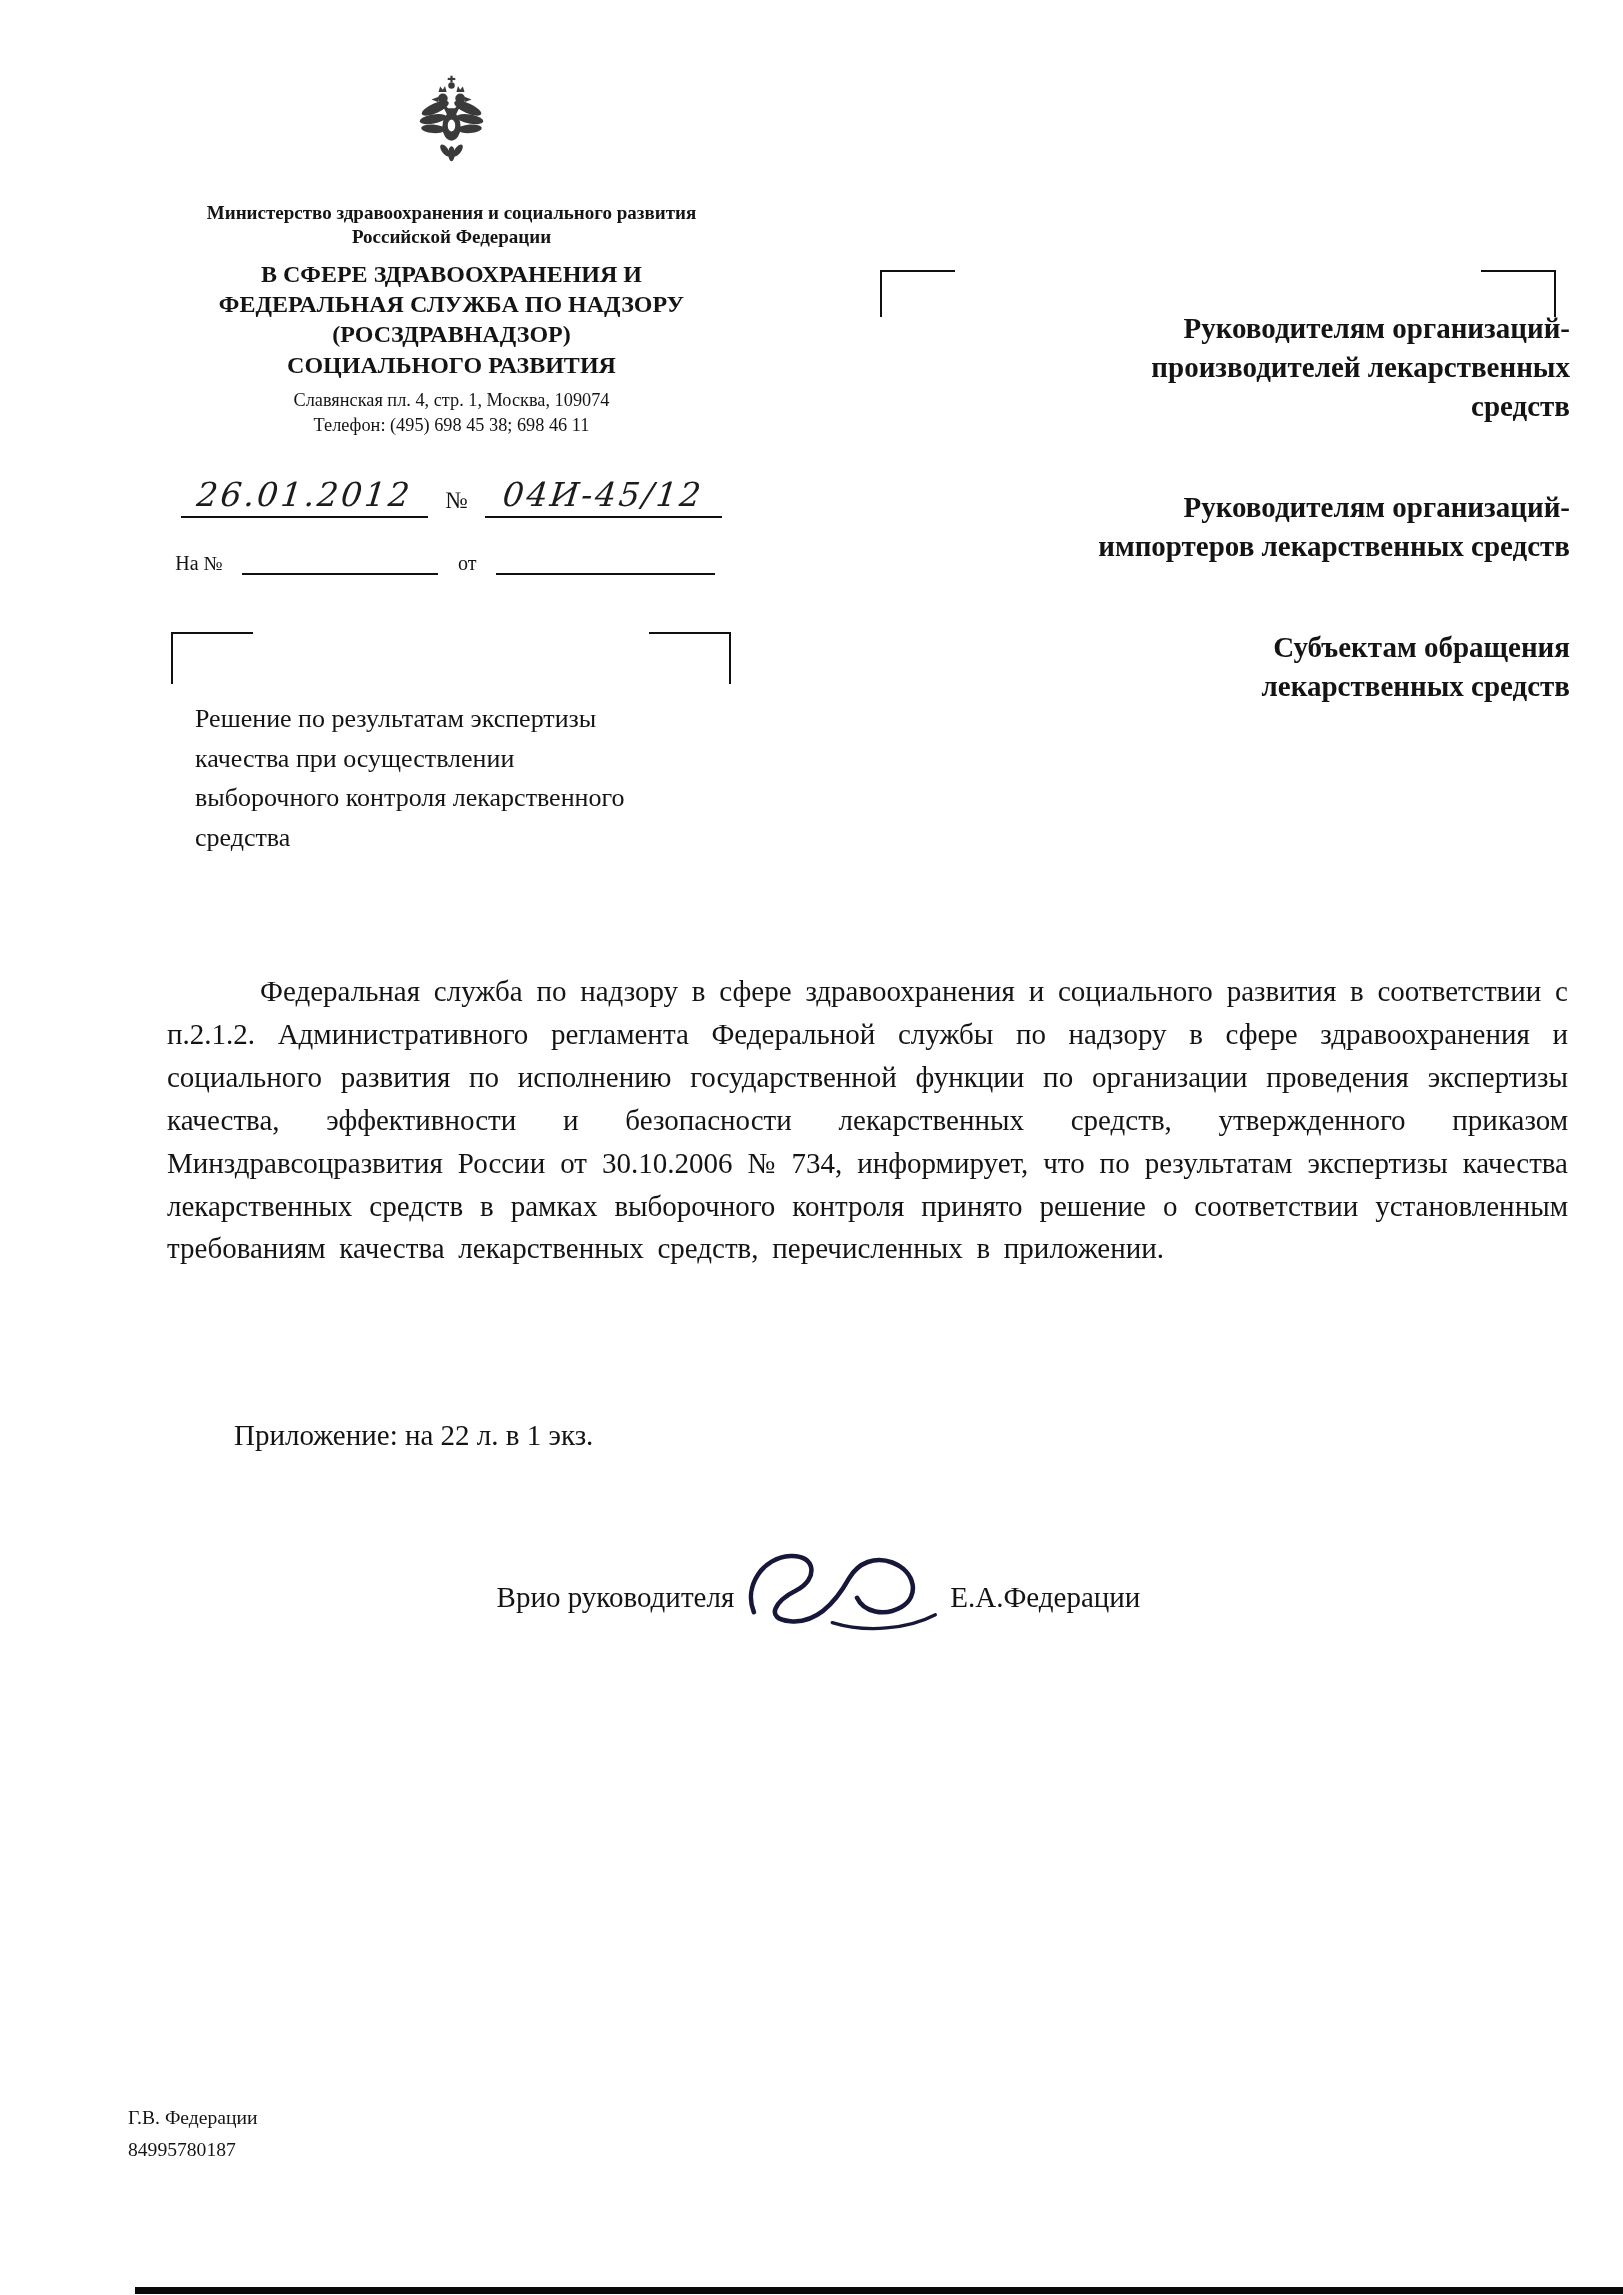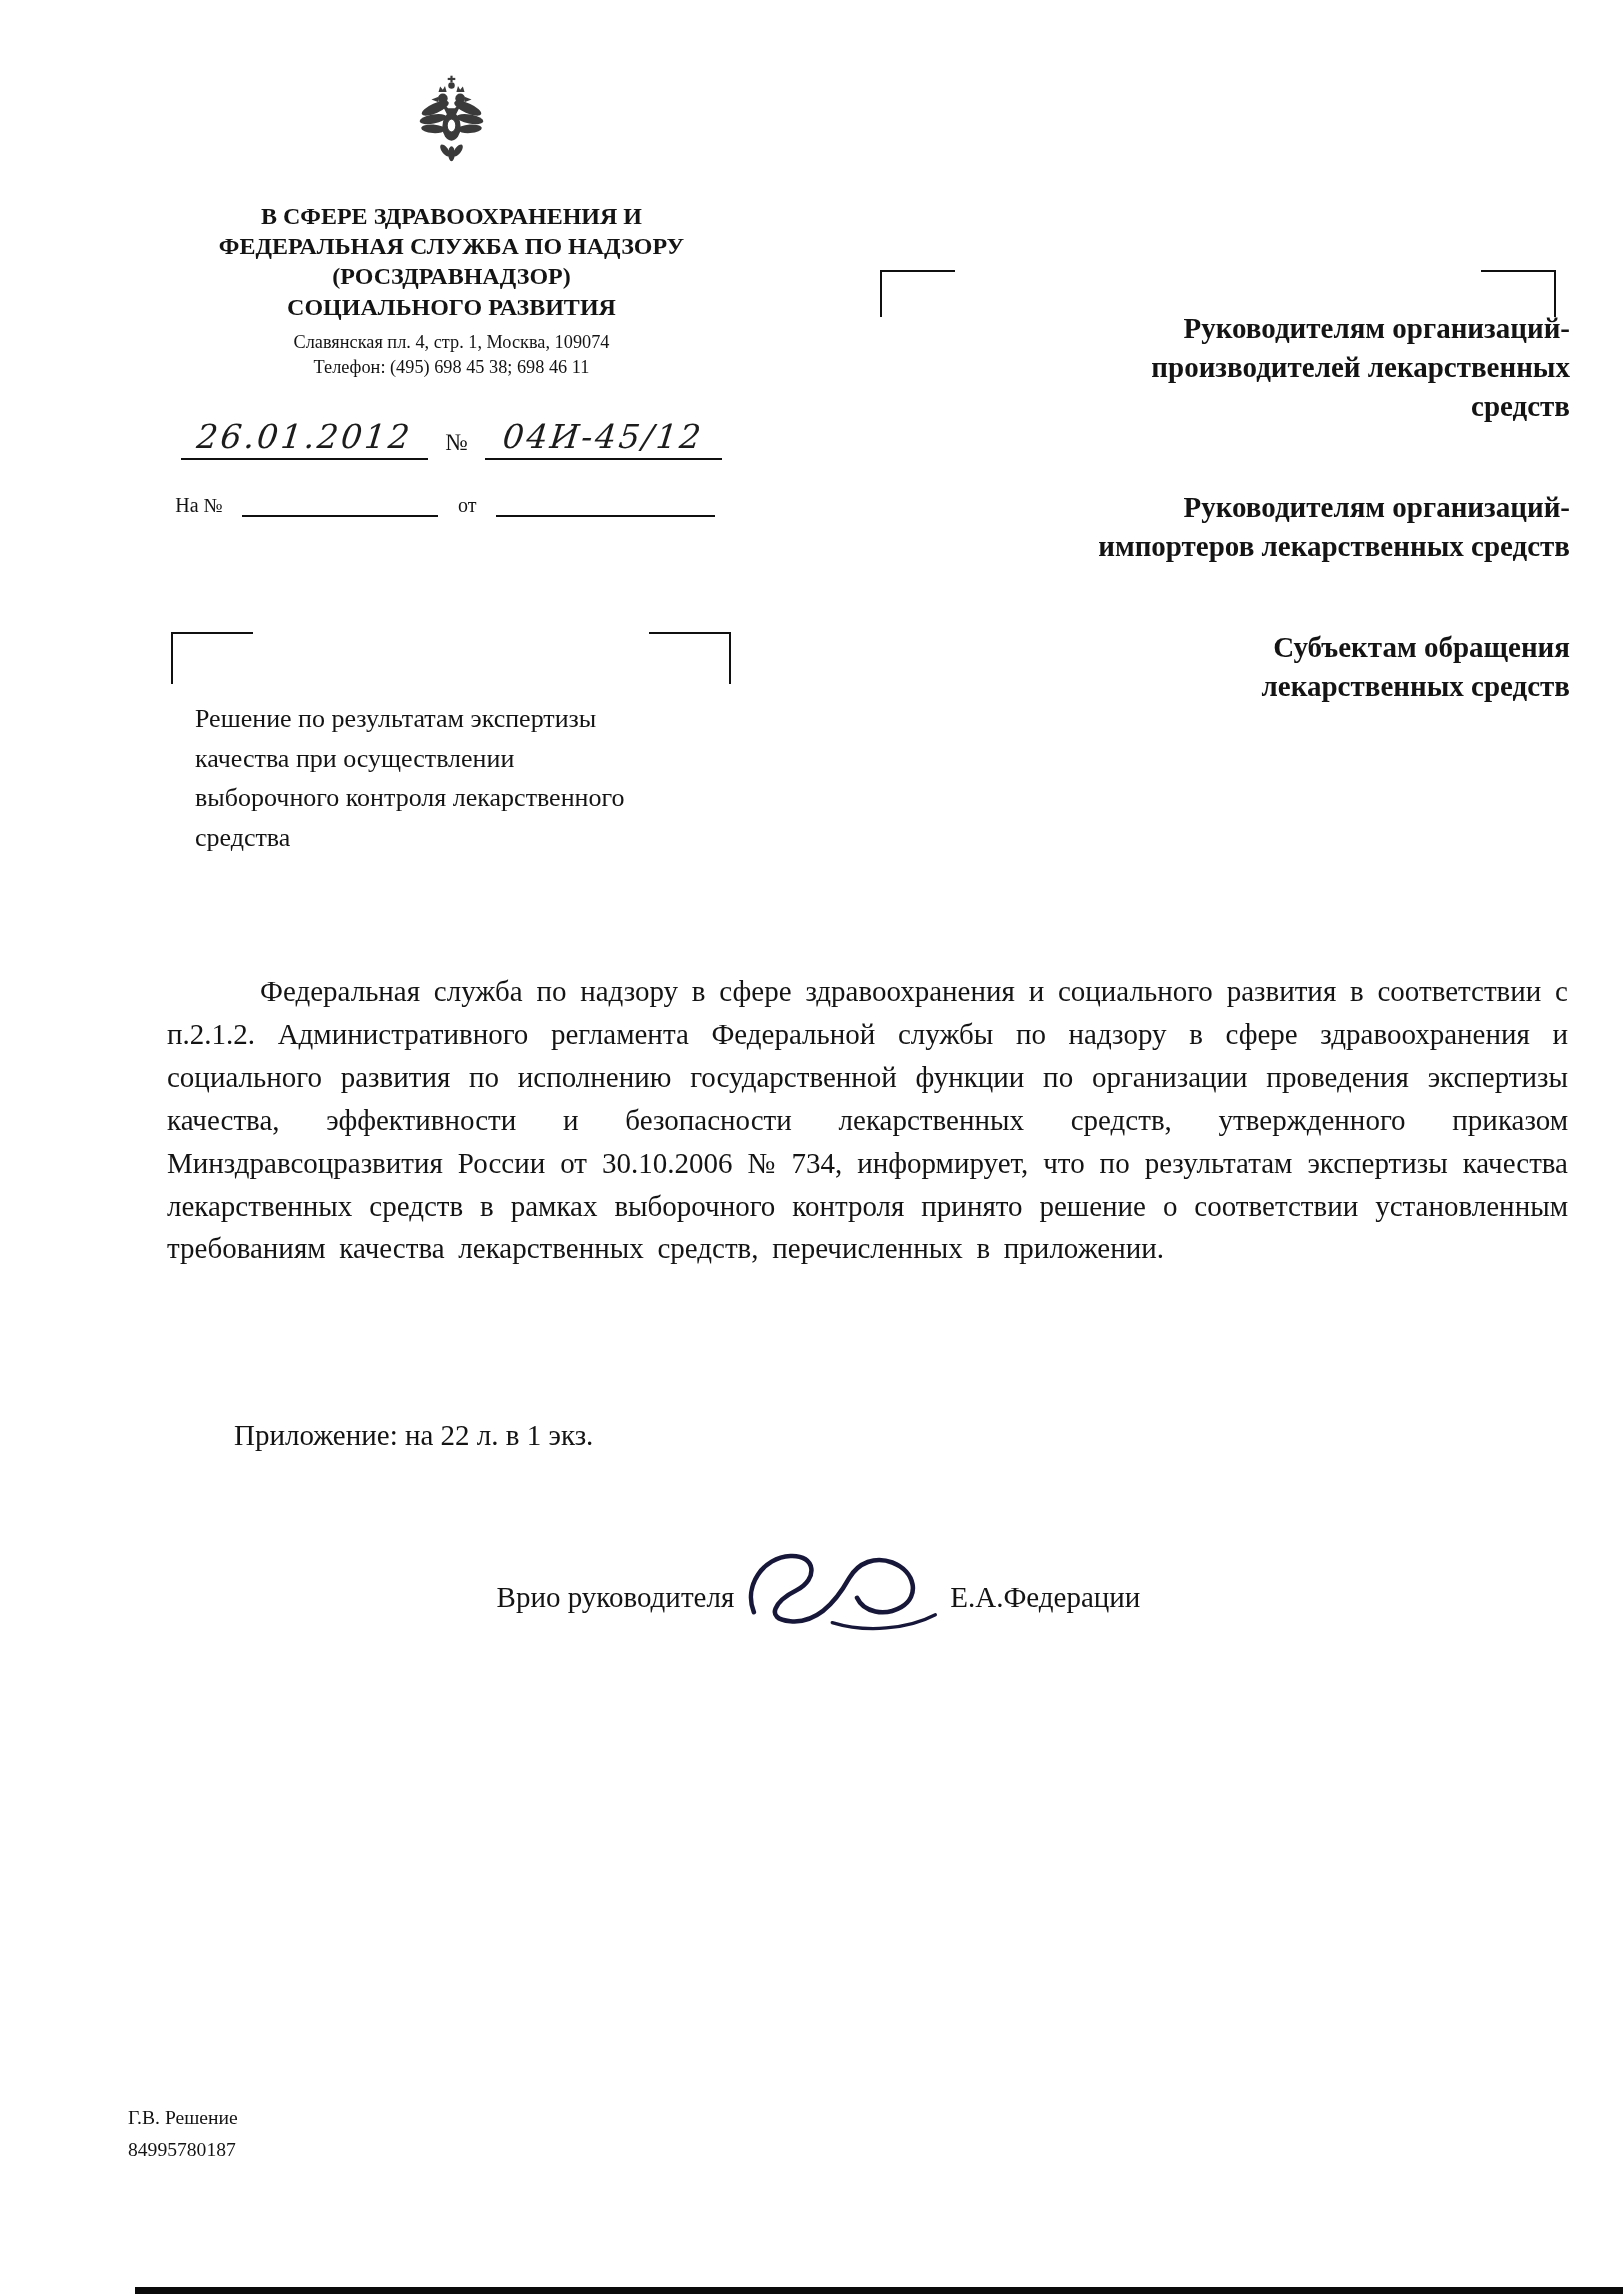--- a/index.html
+++ b/index.html
@@ -130,20 +130,21 @@
         <ellipse cx="60" cy="96" rx="17" ry="26"></ellipse>
 
         <ellipse cx="48" cy="140" rx="13" ry="6" transform="rotate(55 48 140)"></ellipse>
         <ellipse cx="60" cy="146" rx="14" ry="6" transform="rotate(90 60 146)"></ellipse>
         <ellipse cx="72" cy="140" rx="13" ry="6" transform="rotate(-55 72 140)"></ellipse>
       </g>
 
       <ellipse cx="60" cy="94" rx="8" ry="12" fill="#ffffff" stroke="#3a3a3a" stroke-width="2"></ellipse>
     </svg>
 
+    <div class="ministry">Министерство здравоохранения и социального развития Российской Федерации</div>
 
     <div class="service">
       <div>В СФЕРЕ ЗДРАВООХРАНЕНИЯ И</div>
       <div>ФЕДЕРАЛЬНАЯ СЛУЖБА ПО НАДЗОРУ</div>
       <div>(РОСЗДРАВНАДЗОР)</div>
       <div>СОЦИАЛЬНОГО РАЗВИТИЯ</div>
     </div>
 
     <div class="addr-line first">Славянская пл. 4, стр. 1, Москва, 109074</div>
     <div class="addr-line">Телефон: (495) 698 45 38; 698 46 11</div>
@@ -194,19 +195,19 @@
 
     <svg class="signature-svg" width="216" height="111" viewBox="0 0 330 170" aria-hidden="true">
       <path d="M30 112 C 14 72, 44 28, 86 26 C 126 24, 128 62, 96 78 C 64 94, 44 122, 86 126 C 128 130, 158 92, 176 60 C 190 36, 216 26, 242 36 C 278 50, 284 88, 256 104 C 230 119, 198 112, 188 90" stroke="#17173a" stroke-width="7" fill="none" stroke-linecap="round"></path>
       <path d="M150 128 C 202 144, 266 138, 308 116" stroke="#17173a" stroke-width="5" fill="none" stroke-linecap="round"></path>
     </svg>
 
     <span class="sign-name">Е.А.Федерации</span>
   </div>
 
   <div class="footer">
-    <div>Г.В. Решение</div>
+    <div>Г.В. Федерации</div>
     <div>84995780187</div>
   </div>
 
   <div class="scan-line"></div>
 </div>
 
 
 </body></html>

